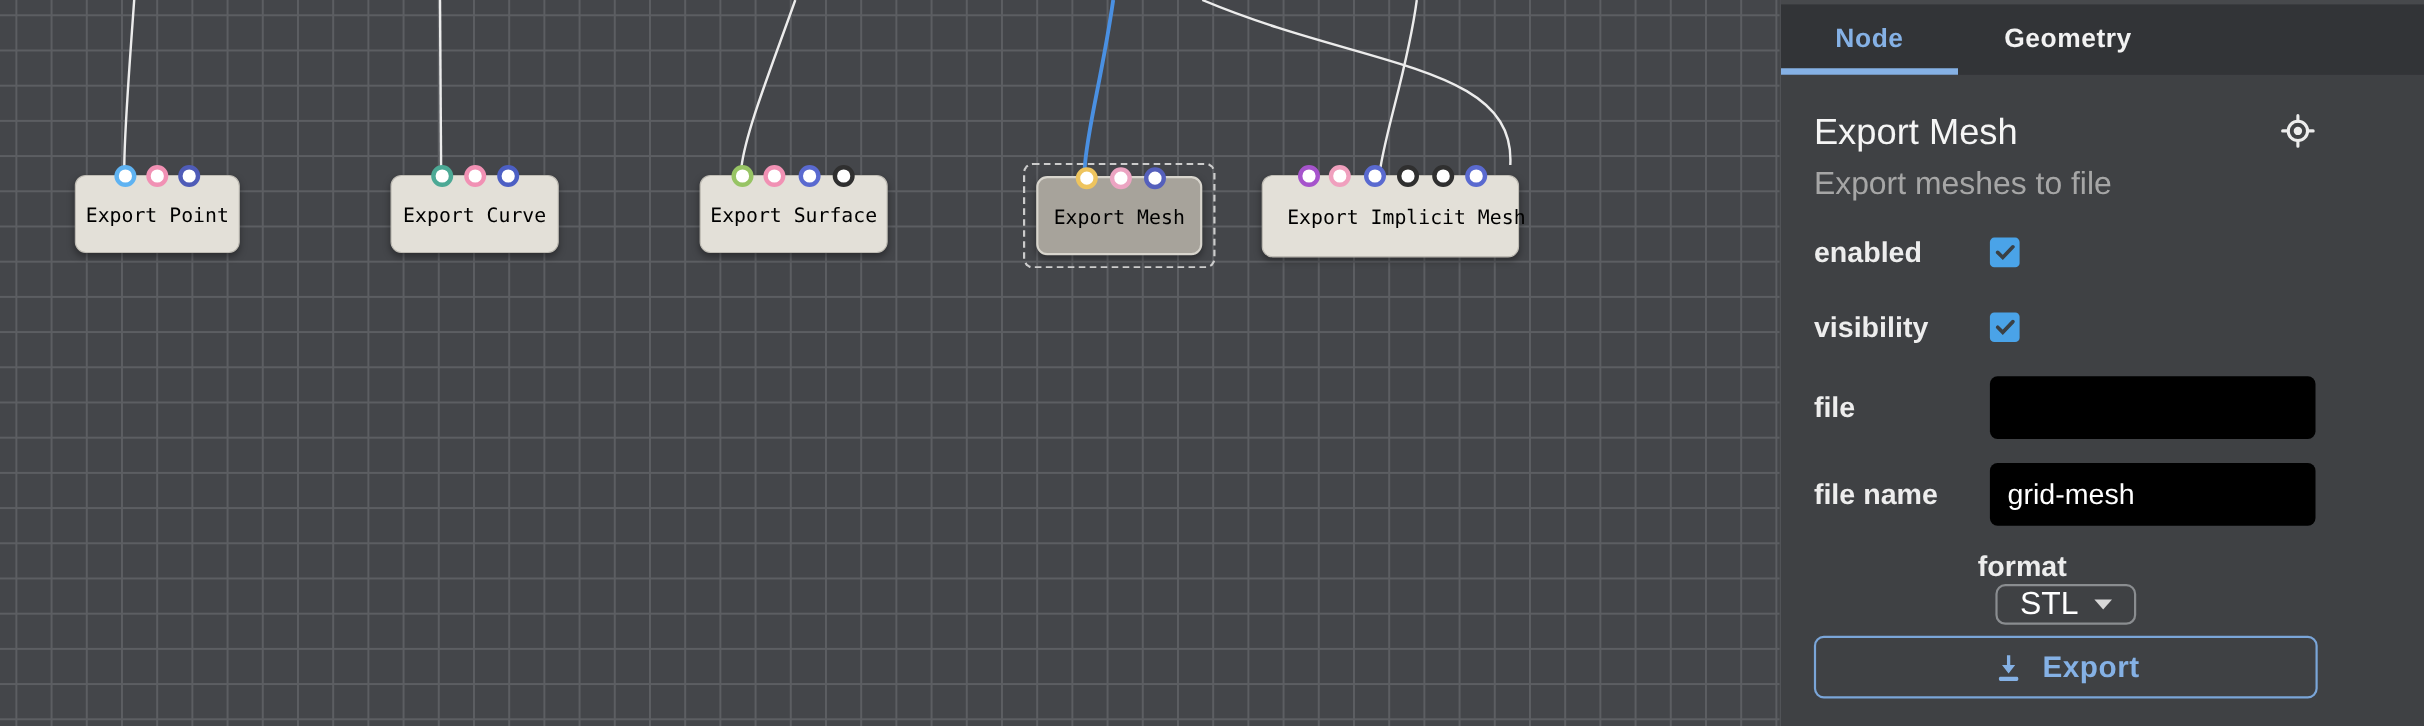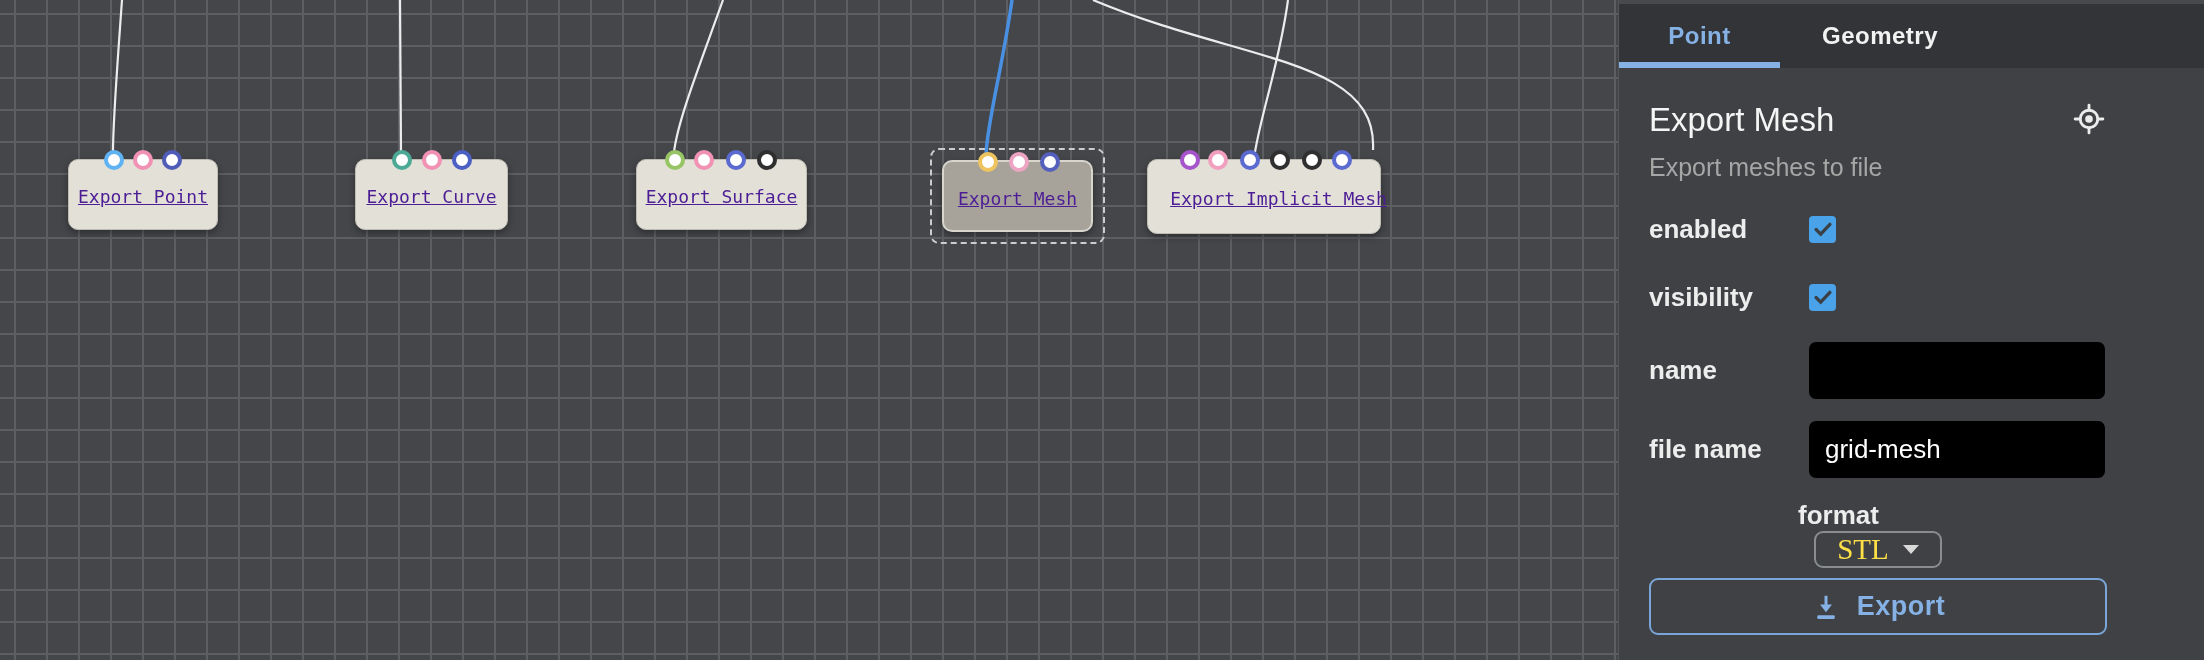--- a/index.html
+++ b/index.html
@@ -11,21 +11,21 @@
     background-color:#44464a;
     background-image:
       linear-gradient(to right, #5c5e62 2px, transparent 2px),
       linear-gradient(to bottom, #5c5e62 2px, transparent 2px);
     background-size:32px 32px; background-position:14px 13px; }
   .wires { position:absolute; left:0; top:0; width:1618px; height:660px; }
 
   .node { position:absolute; background:#e3e0d8; border:1px solid #bfbcb4;
     border-radius:10px; box-shadow:0 3px 7px rgba(0,0,0,0.35);
     display:flex; align-items:center; justify-content:center;
-    font-family:"DejaVu Sans Mono", monospace; font-size:18px; color:#4c1d95;text-decoration:underline; }
+    font-family:"DejaVu Sans Mono", monospace; font-size:18px; color:#000000; }
   .node.selected { background:#a7a39b; border:2px solid #d8d5cd; }
   .sel-outline { position:absolute; inset:-14px; border:2px dashed #cccccc;
     border-radius:9px; pointer-events:none; }
   .port { position:absolute; top:-10px; width:20px; height:20px; border-radius:50%;
     background:#ffffff; border:4px solid #888; }
   .nlabel { padding-top:4px; white-space:nowrap; }
 
   
   .panel { position:absolute; left:1618px; top:0; width:586px; height:660px;
     background:#3f4144; border-left:1px solid #54565a; }
@@ -33,36 +33,36 @@
     display:flex; align-items:stretch; }
   .tab { border:none; background:transparent; cursor:pointer;
     font-family:inherit; font-size:24px; font-weight:bold; letter-spacing:0.5px;
     color:#f2f2f2; width:200px; }
   .tab.active { color:#85b1e5; width:161px; box-shadow:inset 0 -6px 0 #85b1e5; }
 
   .content { padding:30px 97px 0 30px; }
   .title-row { display:flex; align-items:center; justify-content:space-between; }
   .title { font-size:33px; font-weight:normal; color:#f5f5f5; line-height:44px; }
   .locate-btn { background:none; border:none; cursor:pointer; width:36px; height:36px; padding:0; }
-  .subtitle { margin-top:10px; font-size:25px; color:#a6a6a6; line-height:30px; }
+  .subtitle { margin-top:10px; font-size:29px; color:#a6a6a6; line-height:30px; }
 
   .fields { margin-top:24px; }
   .row { display:flex; align-items:center;margin-top:22px; }
   .row-checkbox { height:46px; margin-bottom:16px; }
   .row-text   { height:57px; margin-bottom:20px; }
   .row-select { height:58px; margin-bottom:20px;flex-direction:column; }
   .flabel { width:160px; font-size:26px; font-weight:bold; color:#ededed; }
 
   .checkbox { width:27px; height:27px; border-radius:4px; background:#4aa3e8;
     display:flex; align-items:center; justify-content:center; cursor:pointer; }
   .textinput { width:296px; height:100%; background:#000; border:none; border-radius:7px;
     color:#fff; font-family:inherit; font-size:26px; padding:0 16px; outline:none; }
   .select { width:128px; height:100%; border:2px solid #8a8d90; border-radius:9px;
     display:flex; align-items:center; justify-content:center; gap:14px; cursor:pointer; }
-  .select-value { color:#fde047; font-size:29px;font-family:Liberation Serif, serif; }
+  .select-value { color:#ffffff; font-size:29px; }
   .caret { width:0; height:0; border-left:8px solid transparent;
     border-right:8px solid transparent; border-top:9px solid #d8d8d8; }
 
   .export-btn { margin-top:0; width:100%; height:57px; background:transparent;
     border:2px solid #7aa5d8; border-radius:9px; cursor:pointer;
     display:flex; align-items:center; justify-content:center; gap:16px;
     font-family:inherit; font-size:27px; font-weight:bold; letter-spacing:0.5px;
     color:#85b1e5; }
 </style>
 </head>
@@ -111,21 +111,21 @@
         <span class="port" style="left: 122px; border-color: rgb(47, 47, 47);"></span>
         <span class="port" style="left: 154px; border-color: rgb(47, 47, 47);"></span>
         <span class="port" style="left: 184px; border-color: rgb(90, 106, 208);"></span>
         <span class="nlabel">Export Implicit Mesh</span>
       </div>
     </div>
 </div>
 
 <aside class="panel">
   <div class="tabbar" id="tabbar">
-      <button class="tab active">Point</button>
+      <button class="tab active">Node</button>
       <button class="tab">Geometry</button>
     </div>
   <div class="content">
     <div class="title-row">
       <h1 class="title">Export Mesh</h1>
       <button class="locate-btn">
         <svg width="34" height="34" viewBox="0 0 24 24">
           <g stroke="#ececec" stroke-width="2" fill="none" stroke-linecap="round">
             <circle cx="12" cy="12" r="6.2"></circle>
             <path d="M12 2.2v3.4 M12 18.4v3.4 M2.2 12h3.4 M18.4 12h3.4"></path>
@@ -146,21 +146,21 @@
         </div>
         <div class="row row-checkbox">
           <span class="flabel">visibility</span>
           <span class="checkbox">
             <svg width="24" height="24" viewBox="0 0 26 26">
               <path d="M5.5 13.5l5 5L20.5 8" stroke="#3a4045" stroke-width="3.6" fill="none" stroke-linecap="round"></path>
             </svg>
           </span>
         </div>
         <div class="row row-text">
-          <span class="flabel">name</span>
+          <span class="flabel">file</span>
           <input class="textinput" type="text" value="" style="">
         </div>
         <div class="row row-text">
           <span class="flabel">file name</span>
           <input class="textinput" type="text" value="grid-mesh" style="">
         </div>
         <div class="row row-select">
           <span class="flabel">format</span>
           <div class="select">
             <span class="select-value">STL</span>

